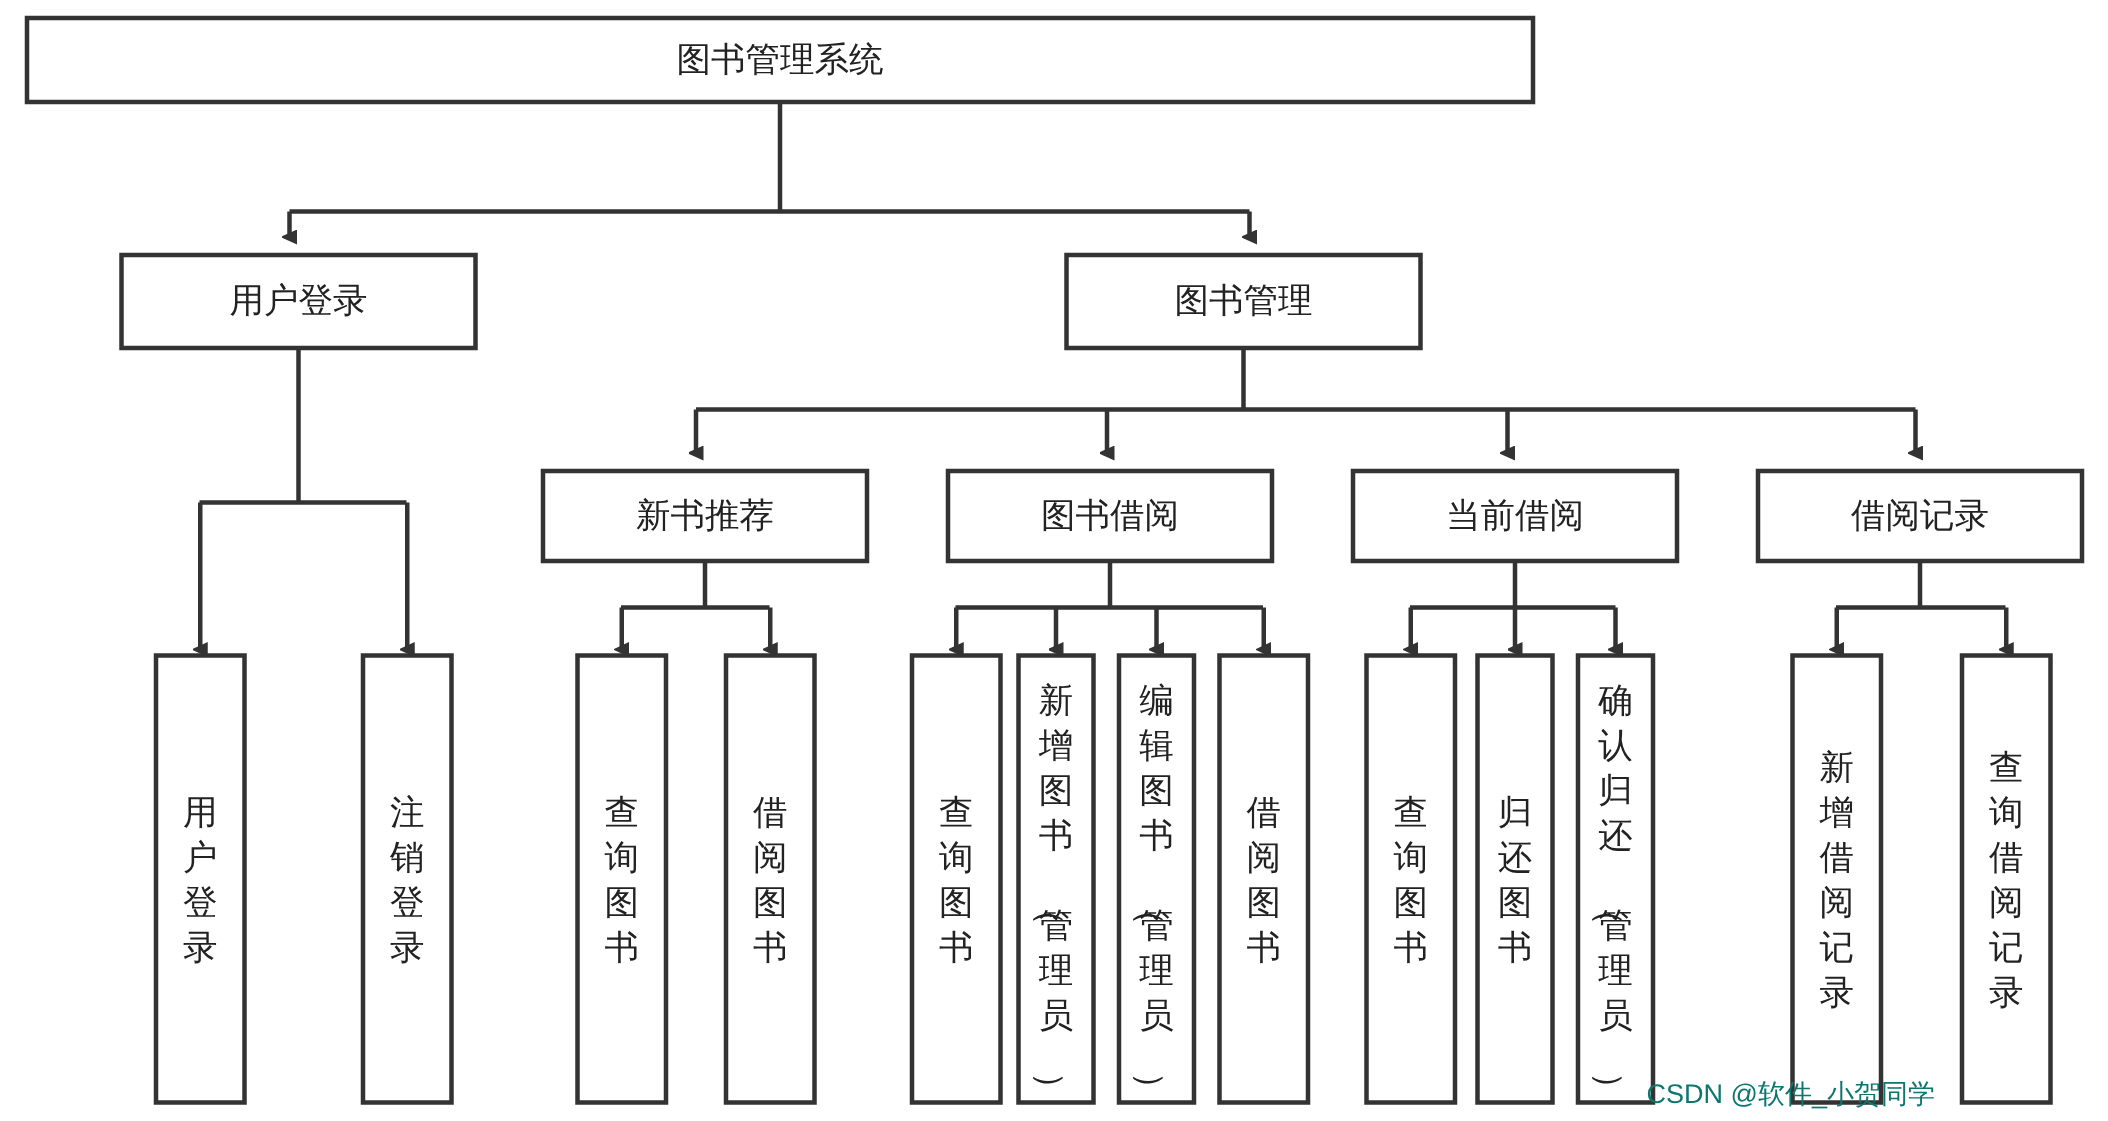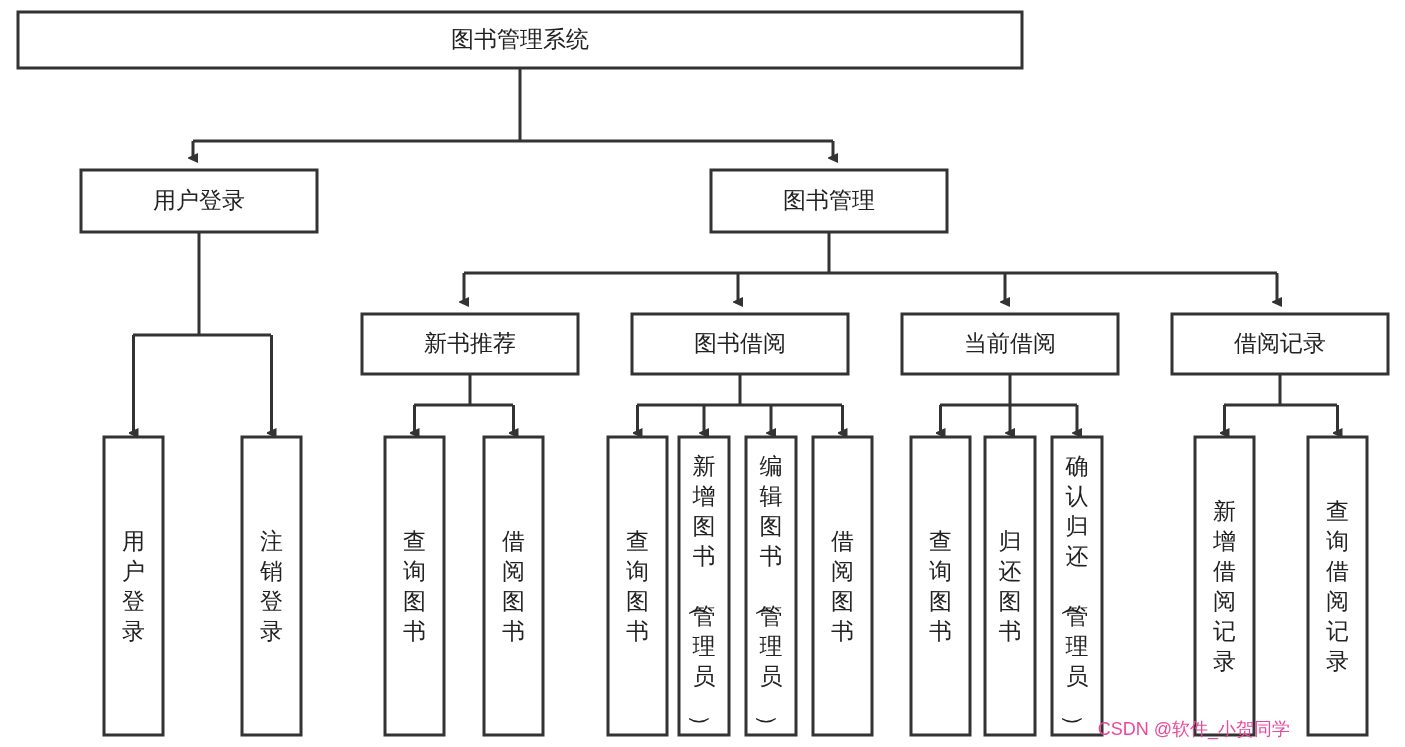--- a/index.html
+++ b/index.html
@@ -48,21 +48,21 @@
     font-family: "Liberation Sans", "DejaVu Sans", sans-serif;
     font-size: 23px;
     text-anchor: middle;
   }
   .watermark {
     position: absolute;
     right: 10px;
     bottom: 6px;
     font-family: "Liberation Sans", "DejaVu Sans", sans-serif;
     font-size: 18px;
-    color: #ec4899;
+    color: #0f766e;
     white-space: nowrap;
     pointer-events: none;
   }
 </style>
 </head>
 <body>
 
 <div id="diagram-root">
   <svg id="flow" viewBox="0 0 1405 747" xmlns="http://www.w3.org/2000/svg">
     <defs>

